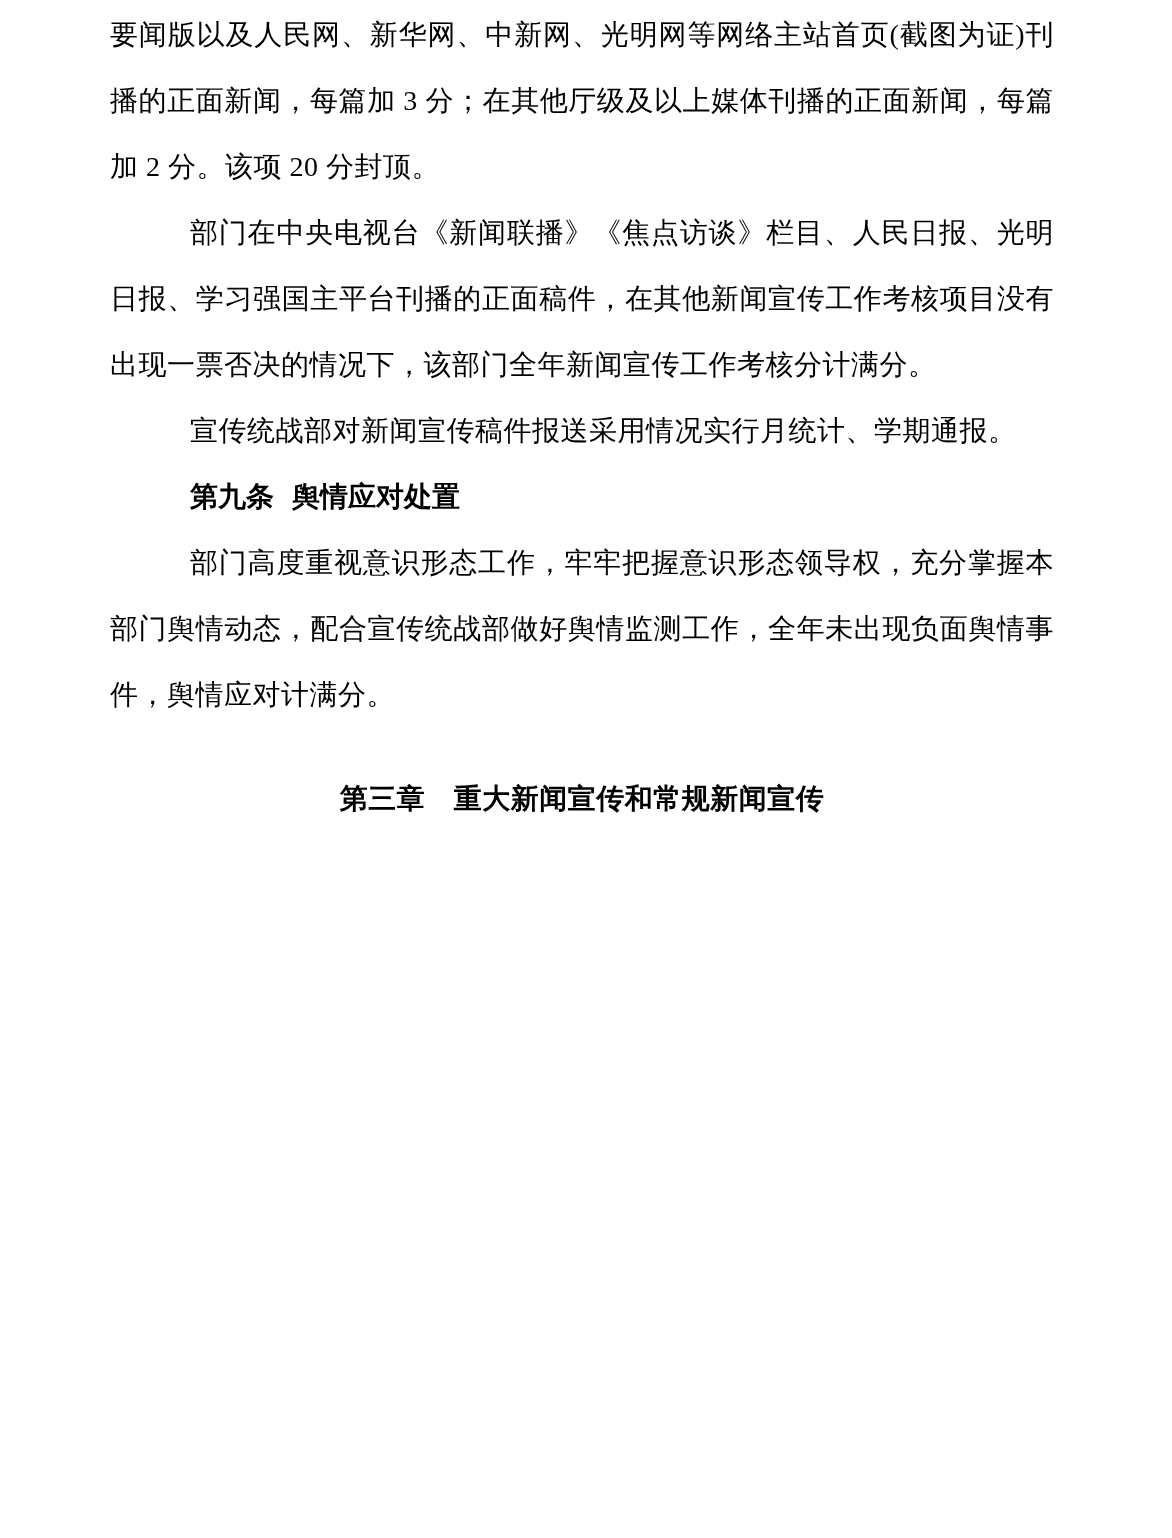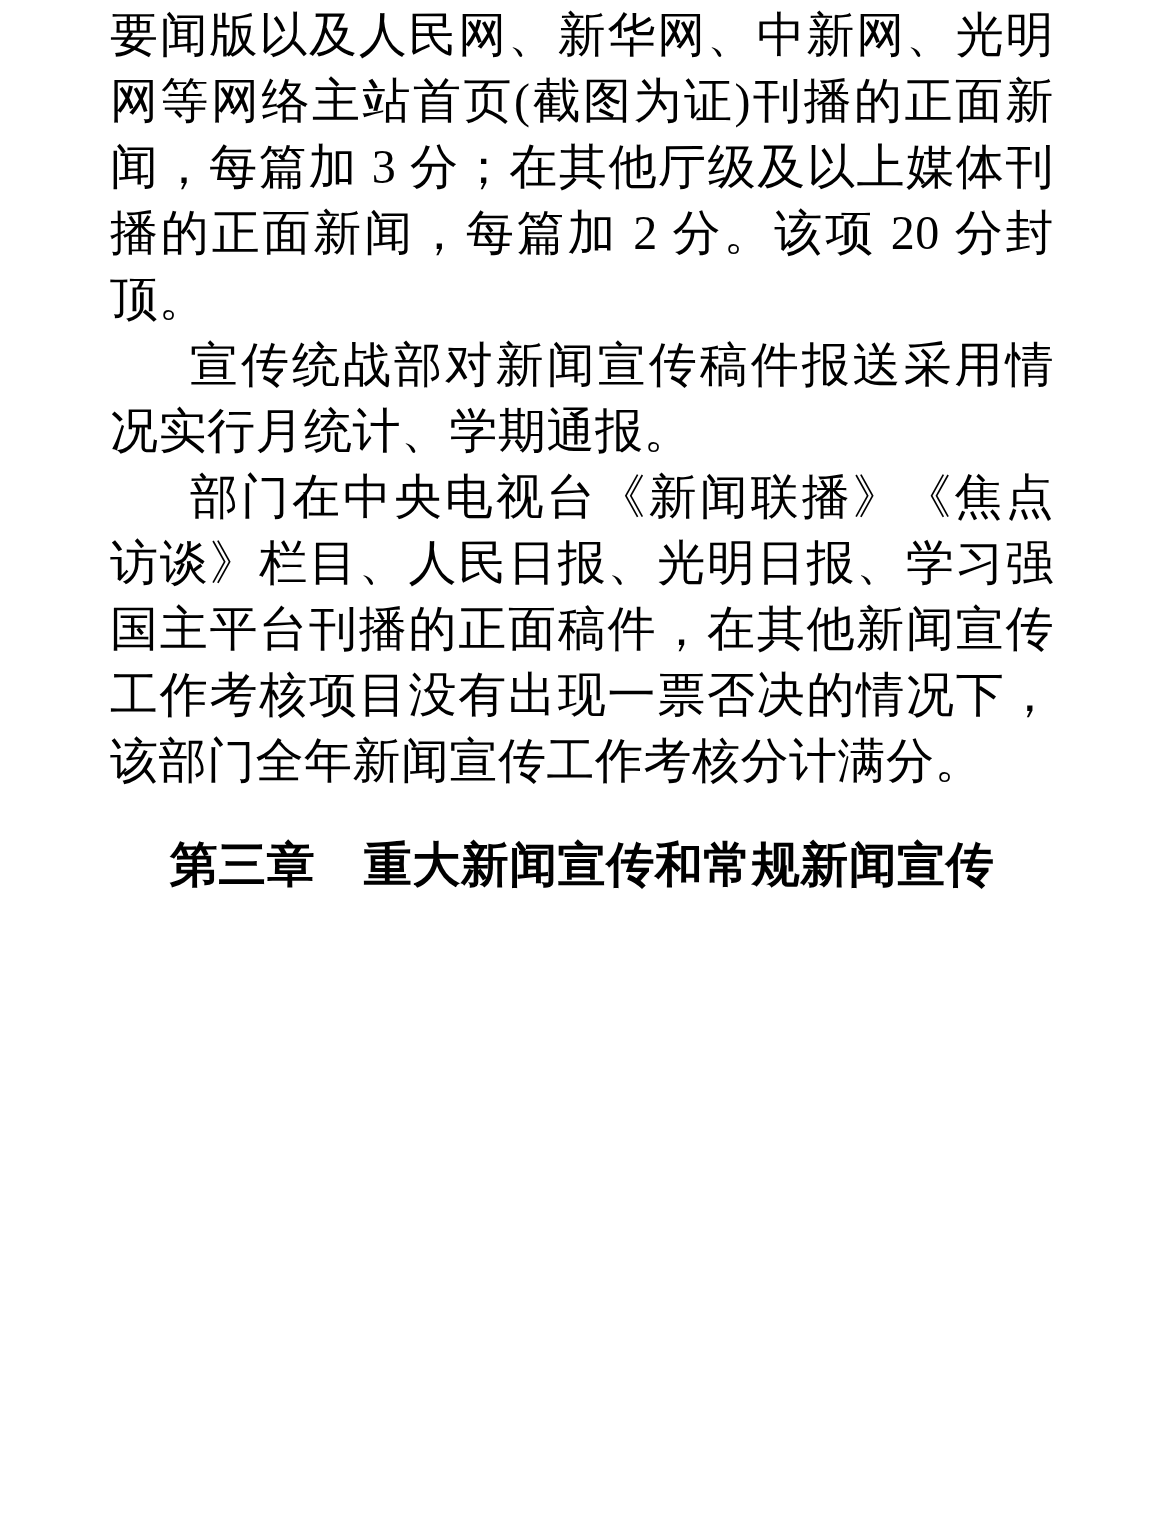--- a/index.html
+++ b/index.html
@@ -12,21 +12,21 @@
     width: 1172px;
     height: 1443px;
     margin: 0 auto;
     background: #ffffff;
     color: #000000;
     overflow: hidden;
     box-sizing: border-box;
     padding: 2px 118px 0 110px;
     
     font-family: "Liberation Serif", "DejaVu Serif", serif;
-    font-size: 48px;
+    font-size: 28px;
     line-height: 66px;
   }
   .para {
     margin: 0;
     text-align: justify;
     text-indent: 80px; 
     font-weight: 400;
     letter-spacing: 0.5px;
     word-break: break-all;
   }
@@ -55,22 +55,24 @@
     font-weight: 700;
   }
 </style>
 </head>
 <body>
 
 <div class="page">
 
   <p class="para noindent">要闻版以及人民网、新华网、中新网、光明网等网络主站首页(截图为证)刊播的正面新闻，每篇加 3 分；在其他厅级及以上媒体刊播的正面新闻，每篇加 2 分。该项 20 分封顶。</p>
 
+  <p class="para">部门在中央电视台《新闻联播》《焦点访谈》栏目、人民日报、光明日报、学习强国主平台刊播的正面稿件，在其他新闻宣传工作考核项目没有出现一票否决的情况下，该部门全年新闻宣传工作考核分计满分。</p>
+
   <p class="para">宣传统战部对新闻宣传稿件报送采用情况实行月统计、学期通报。</p>
 
-  <p class="para">部门在中央电视台《新闻联播》《焦点访谈》栏目、人民日报、光明日报、学习强国主平台刊播的正面稿件，在其他新闻宣传工作考核项目没有出现一票否决的情况下，该部门全年新闻宣传工作考核分计满分。</p>
+  <p class="article-line"><span class="art-num">第九条</span><span class="art-text">舆情应对处置</span></p>
 
-
+  <p class="para">部门高度重视意识形态工作，牢牢把握意识形态领导权，充分掌握本部门舆情动态，配合宣传统战部做好舆情监测工作，全年未出现负面舆情事件，舆情应对计满分。</p>
 
 
   <p class="para chapter">第三章　重大新闻宣传和常规新闻宣传</p>
 
 </div>
 
 </body></html>

